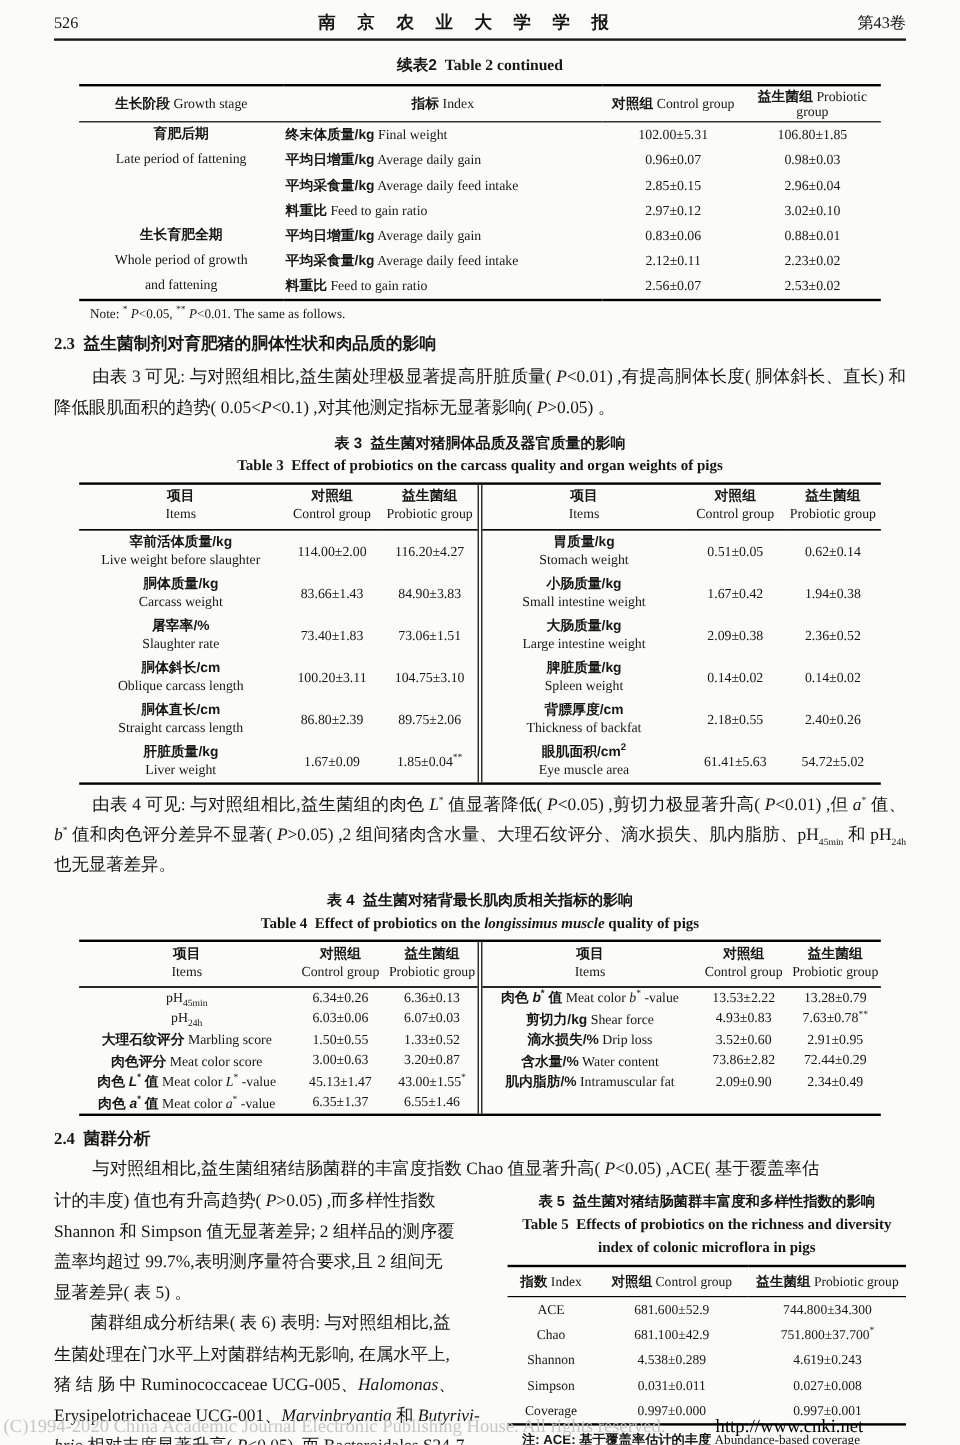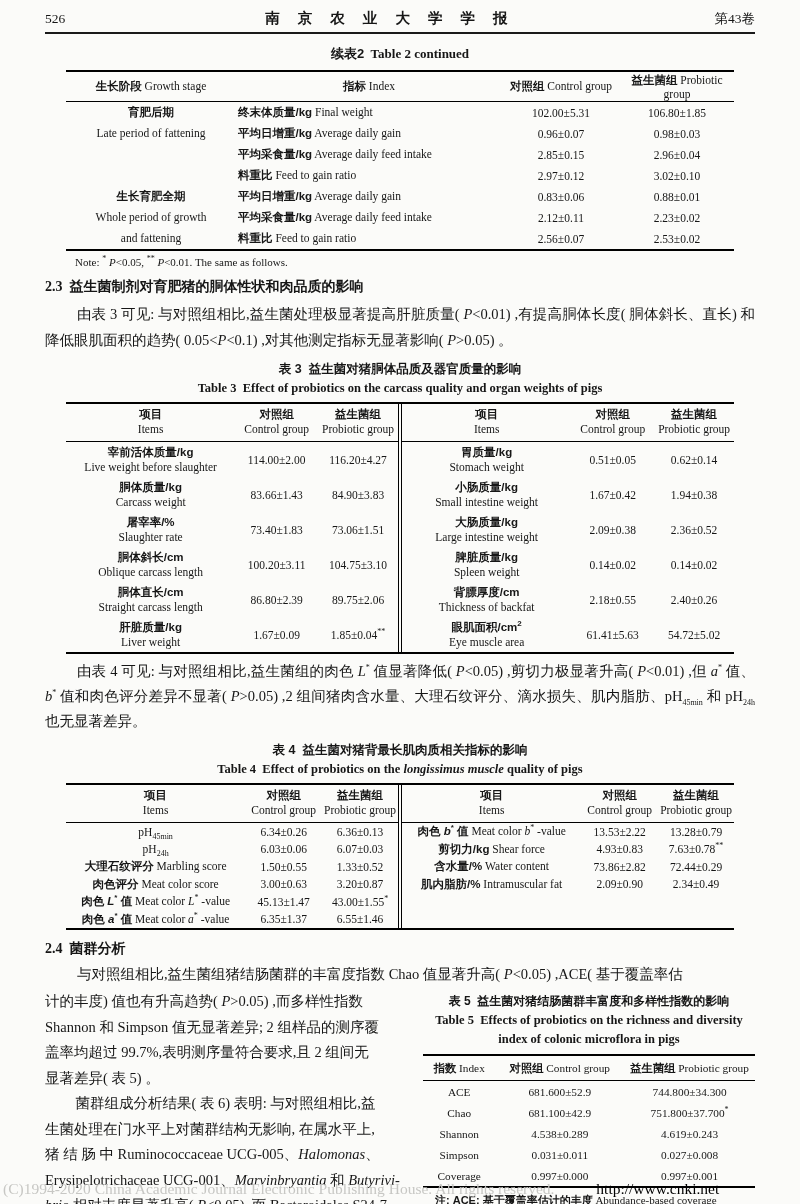--- a/index.html
+++ b/index.html
@@ -406,20 +406,25 @@
           <tbody>
               <tr>
                 <td class="t4-item"><span class="cnb">肉色 <i>b</i><sup>*</sup> 值</span> Meat color <i>b</i><sup>*</sup> -value</td>
                 <td class="val">13.53±2.22</td>
                 <td class="val">13.28±0.79</td>
               </tr>
               <tr>
                 <td class="t4-item"><span class="cnb">剪切力/kg</span> Shear force</td>
                 <td class="val">4.93±0.83</td>
                 <td class="val">7.63±0.78<sup>**</sup></td>
+              </tr>
+              <tr>
+                <td class="t4-item"><span class="cnb">滴水损失/%</span> Drip loss</td>
+                <td class="val">3.52±0.60</td>
+                <td class="val">2.91±0.95</td>
               </tr>
               <tr>
                 <td class="t4-item"><span class="cnb">含水量/%</span> Water content</td>
                 <td class="val">73.86±2.82</td>
                 <td class="val">72.44±0.29</td>
               </tr>
               <tr>
                 <td class="t4-item"><span class="cnb">肌内脂肪/%</span> Intramuscular fat</td>
                 <td class="val">2.09±0.90</td>
                 <td class="val">2.34±0.49</td>

